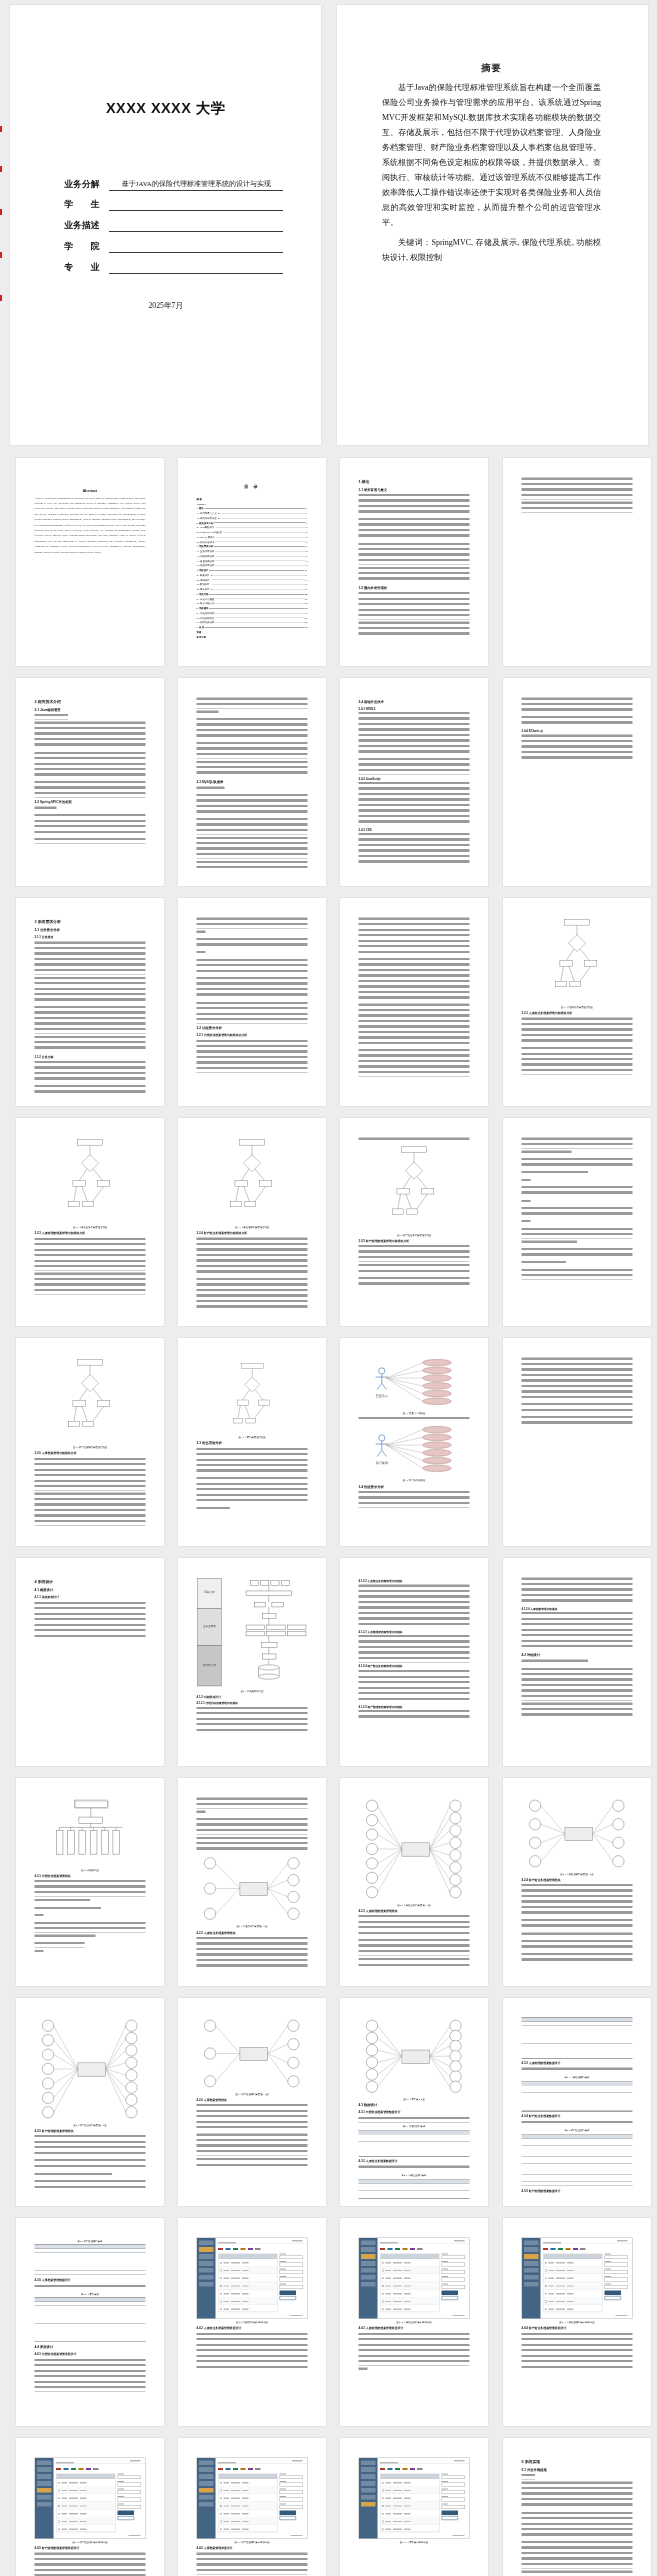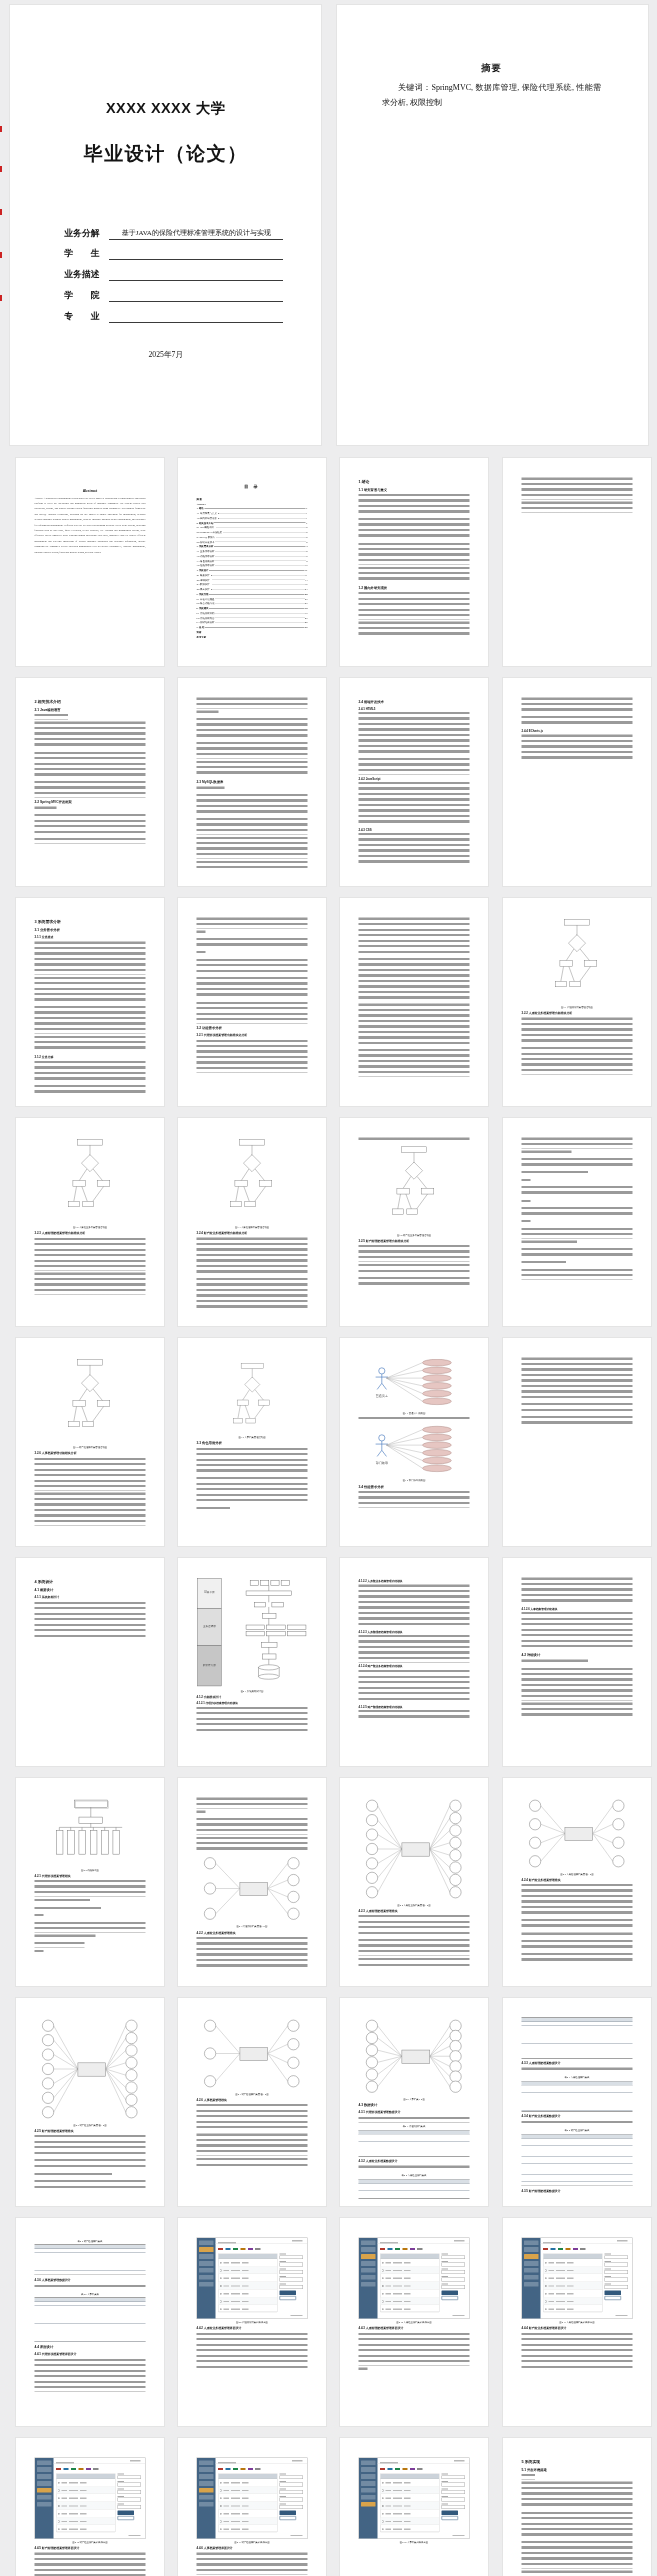--- a/index.html
+++ b/index.html
@@ -79,21 +79,20 @@
   .sh-btn{width:33px;height:8.2px;border-radius:1px;margin-top:2.1px}
   .b1{background:#32597c}
   .b2{border:0.5px solid #32597c;background:#fff}
   .sh-pg{position:absolute;right:5.2px;bottom:2.1px}
 </style>
 </head>
 <body>
 
 <section class="page" id="cover">
   <div class="uni">XXXX XXXX 大学</div>
-  <div class="thesis">毕业设计（论文）</div>
   <div class="cform">
     <div class="frow">
       <span class="flab">业务分解</span>
       <span class="fval">基于JAVA的保险代理标准管理系统的设计与实现</span>
     </div>
     <div class="frow">
       <span class="flab">学　　生</span>
       <span class="fval"></span>
     </div>
     <div class="frow">
@@ -107,21 +106,22 @@
     <div class="frow">
       <span class="flab">专　　业</span>
       <span class="fval"></span>
     </div>
   </div>
   <div class="cdate">2025年7月</div>
 </section>
 
 <section class="page" id="absp">
   <div class="abst">摘要</div>
-  <p class="abody">关键词：SpringMVC, 数据库管理, 保险代理系统, 性能需求分析, 权限控制</p>
+  <p class="abody">基于Java的保险代理标准管理系统旨在构建一个全面覆盖保险公司业务操作与管理需求的应用平台。该系统通过Spring MVC开发框架和MySQL数据库技术实现各功能模块的数据交互、存储及展示，包括但不限于代理协议档案管理、人身险业务档案管理、财产险业务档案管理以及人事档案信息管理等。系统根据不同角色设定相应的权限等级，并提供数据录入、查阅执行、审核统计等功能。通过该管理系统不仅能够提高工作效率降低人工操作错误率还便于实现对各类保险业务和人员信息的高效管理和实时监控，从而提升整个公司的运营管理水平。</p>
+  <p class="abody">关键词：SpringMVC, 存储及展示, 保险代理系统, 功能模块设计, 权限控制</p>
 </section>
 
 <div id="grid">
     <div class="thumb">
       <div class="tin">
         <div style="height: 18.6px;"></div>
         <div class="t-title">Abstract</div>
         <div class="t-en">Abstract  A standardized management system based on Java is aimed at constructing a comprehensive application platform to cover the operational and managerial needs of insurance companies. The system realizes data interaction, storage, and display through various functional modules using SpringMVC development framework and MySQL database technology, including but not limited to agency agreement file management, personal accident insurance business archive management, property insurance business archive management, and personnel file information management. Different roles are set with corresponding privilege levels in the system, providing functions such as data entry, query execution, review statistics, etc. Through this management system, work efficiency can be improved while reducing human operational error rates, making it easier to achieve efficient management and real-time monitoring of various insurance businesses and personnel information, thereby enhancing the company's overall operation management level.Keywords: SpringMVC, database management, insurance agency system, functional module design, privilege control</div>
       </div>
     </div>

